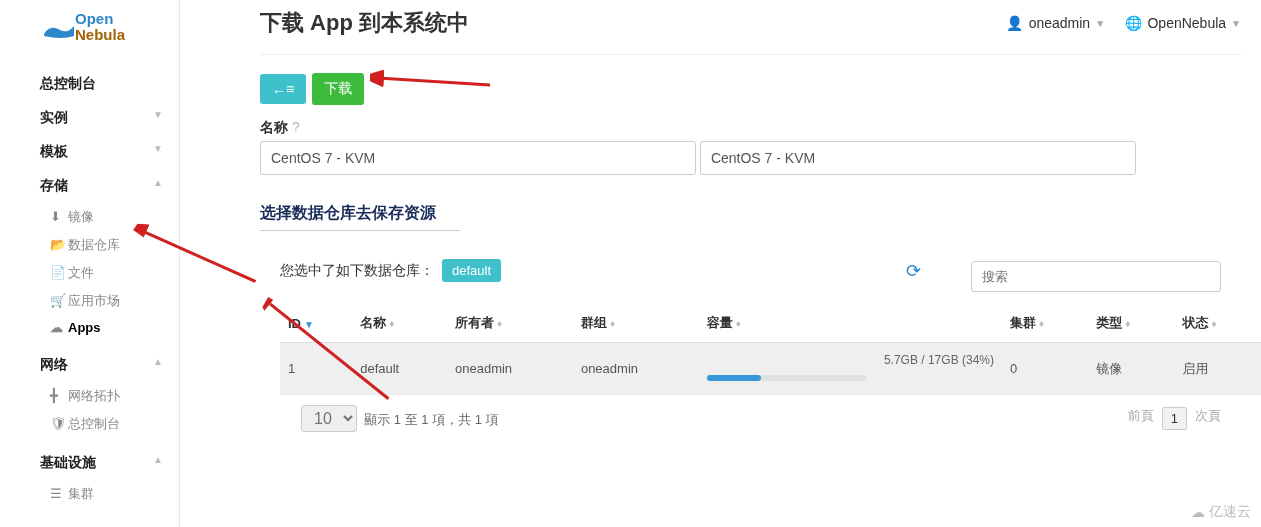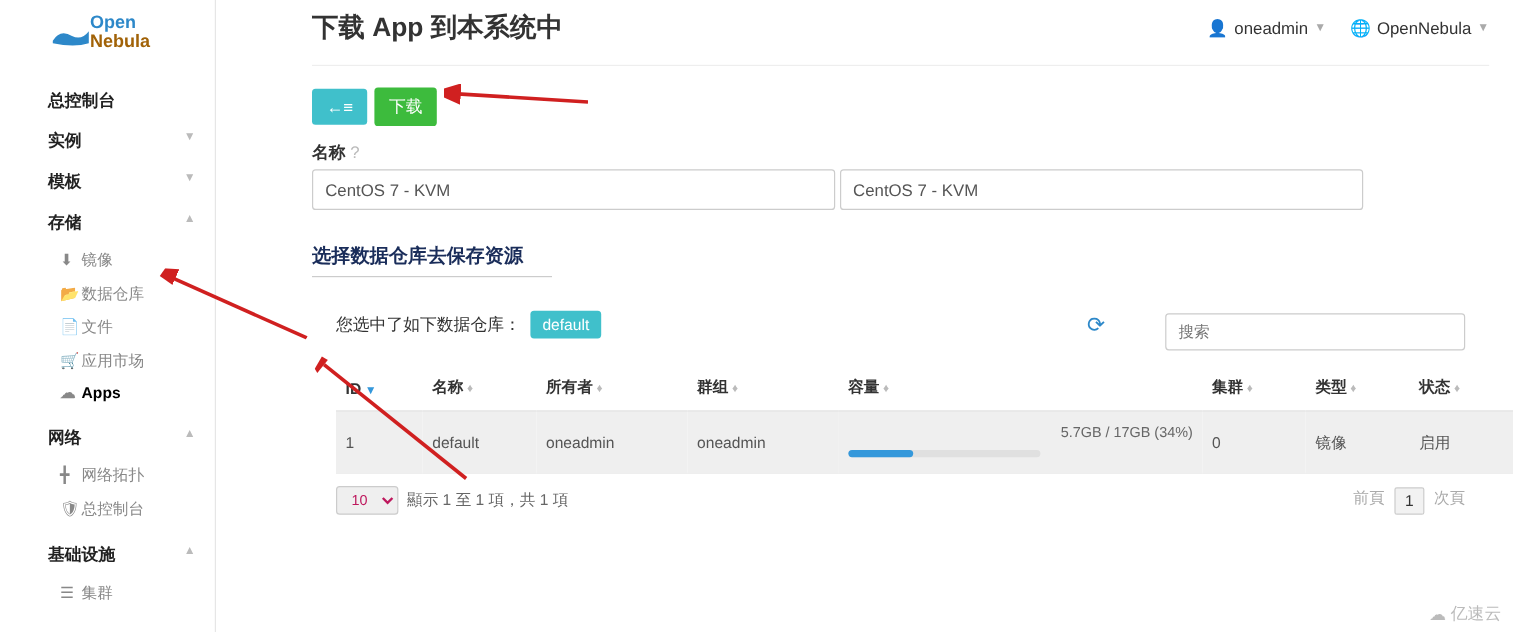--- a/index.html
+++ b/index.html
@@ -35,21 +35,21 @@
 .search-input { padding: 7px 10px; border: 1px solid #ccc; border-radius: 3px; width: 250px; font-size: 13px; color: #999; margin-top: 12px; }
 .table { width: 100%; margin: 0 20px; border-collapse: collapse; }
 .table th { text-align: left; padding: 10px 8px; font-weight: bold; color: #333; border-bottom: 1px solid #ddd; font-size: 13px; }
 .table th .sort { color: #bbb; font-size: 10px; margin-left: 3px; }
 .table td { padding: 10px 8px; border-bottom: 1px solid #eee; font-size: 13px; color: #555; }
 .table tr.row { background: #efefef; }
 .progress-bar { width: 160px; height: 6px; background: #e0e0e0; border-radius: 3px; display: inline-block; position: relative; }
 .progress-fill { position: absolute; left: 0; top: 0; height: 100%; background: #3498db; border-radius: 3px; width: 34%; }
 .progress-text { font-size: 12px; color: #666; text-align: right; margin-bottom: 2px;}
 .pager-row { display: flex; justify-content: space-between; align-items: center; padding: 10px 20px; font-size: 13px; color: #666; }
-.page-sel { border: 1px solid #ccc; padding: 3px 8px; border-radius: 3px; font-size: 12px; color: #be185d; }
+.page-sel { border: 1px solid #ccc; padding: 3px 8px; border-radius: 3px; font-size: 16px; color: #737373; margin-left: 21px; }
 .pager { display: flex; gap: 8px; align-items: flex-start; }
 .pager .pnum { border: 1px solid #ccc; padding: 3px 8px; background: #f2f2f2; color: #333; border-radius: 2px;}
 .pager .dis { color: #aaa; }
 .arrow { position: absolute; pointer-events: none; }
 .arrow.a1 { left: 370px; top: 70px; width: 120px; }
 .arrow.a2 { left: 130px; top: 240px; width: 130px; transform: rotate(35deg); }
 .arrow.a3 { left: 250px; top: 335px; width: 160px; transform: rotate(30deg); }
 .watermark { position: absolute; right: 10px; bottom: 6px; color: #bbb; font-size: 14px; display: flex; align-items: center; gap: 4px; }
 </style>
 </head>

